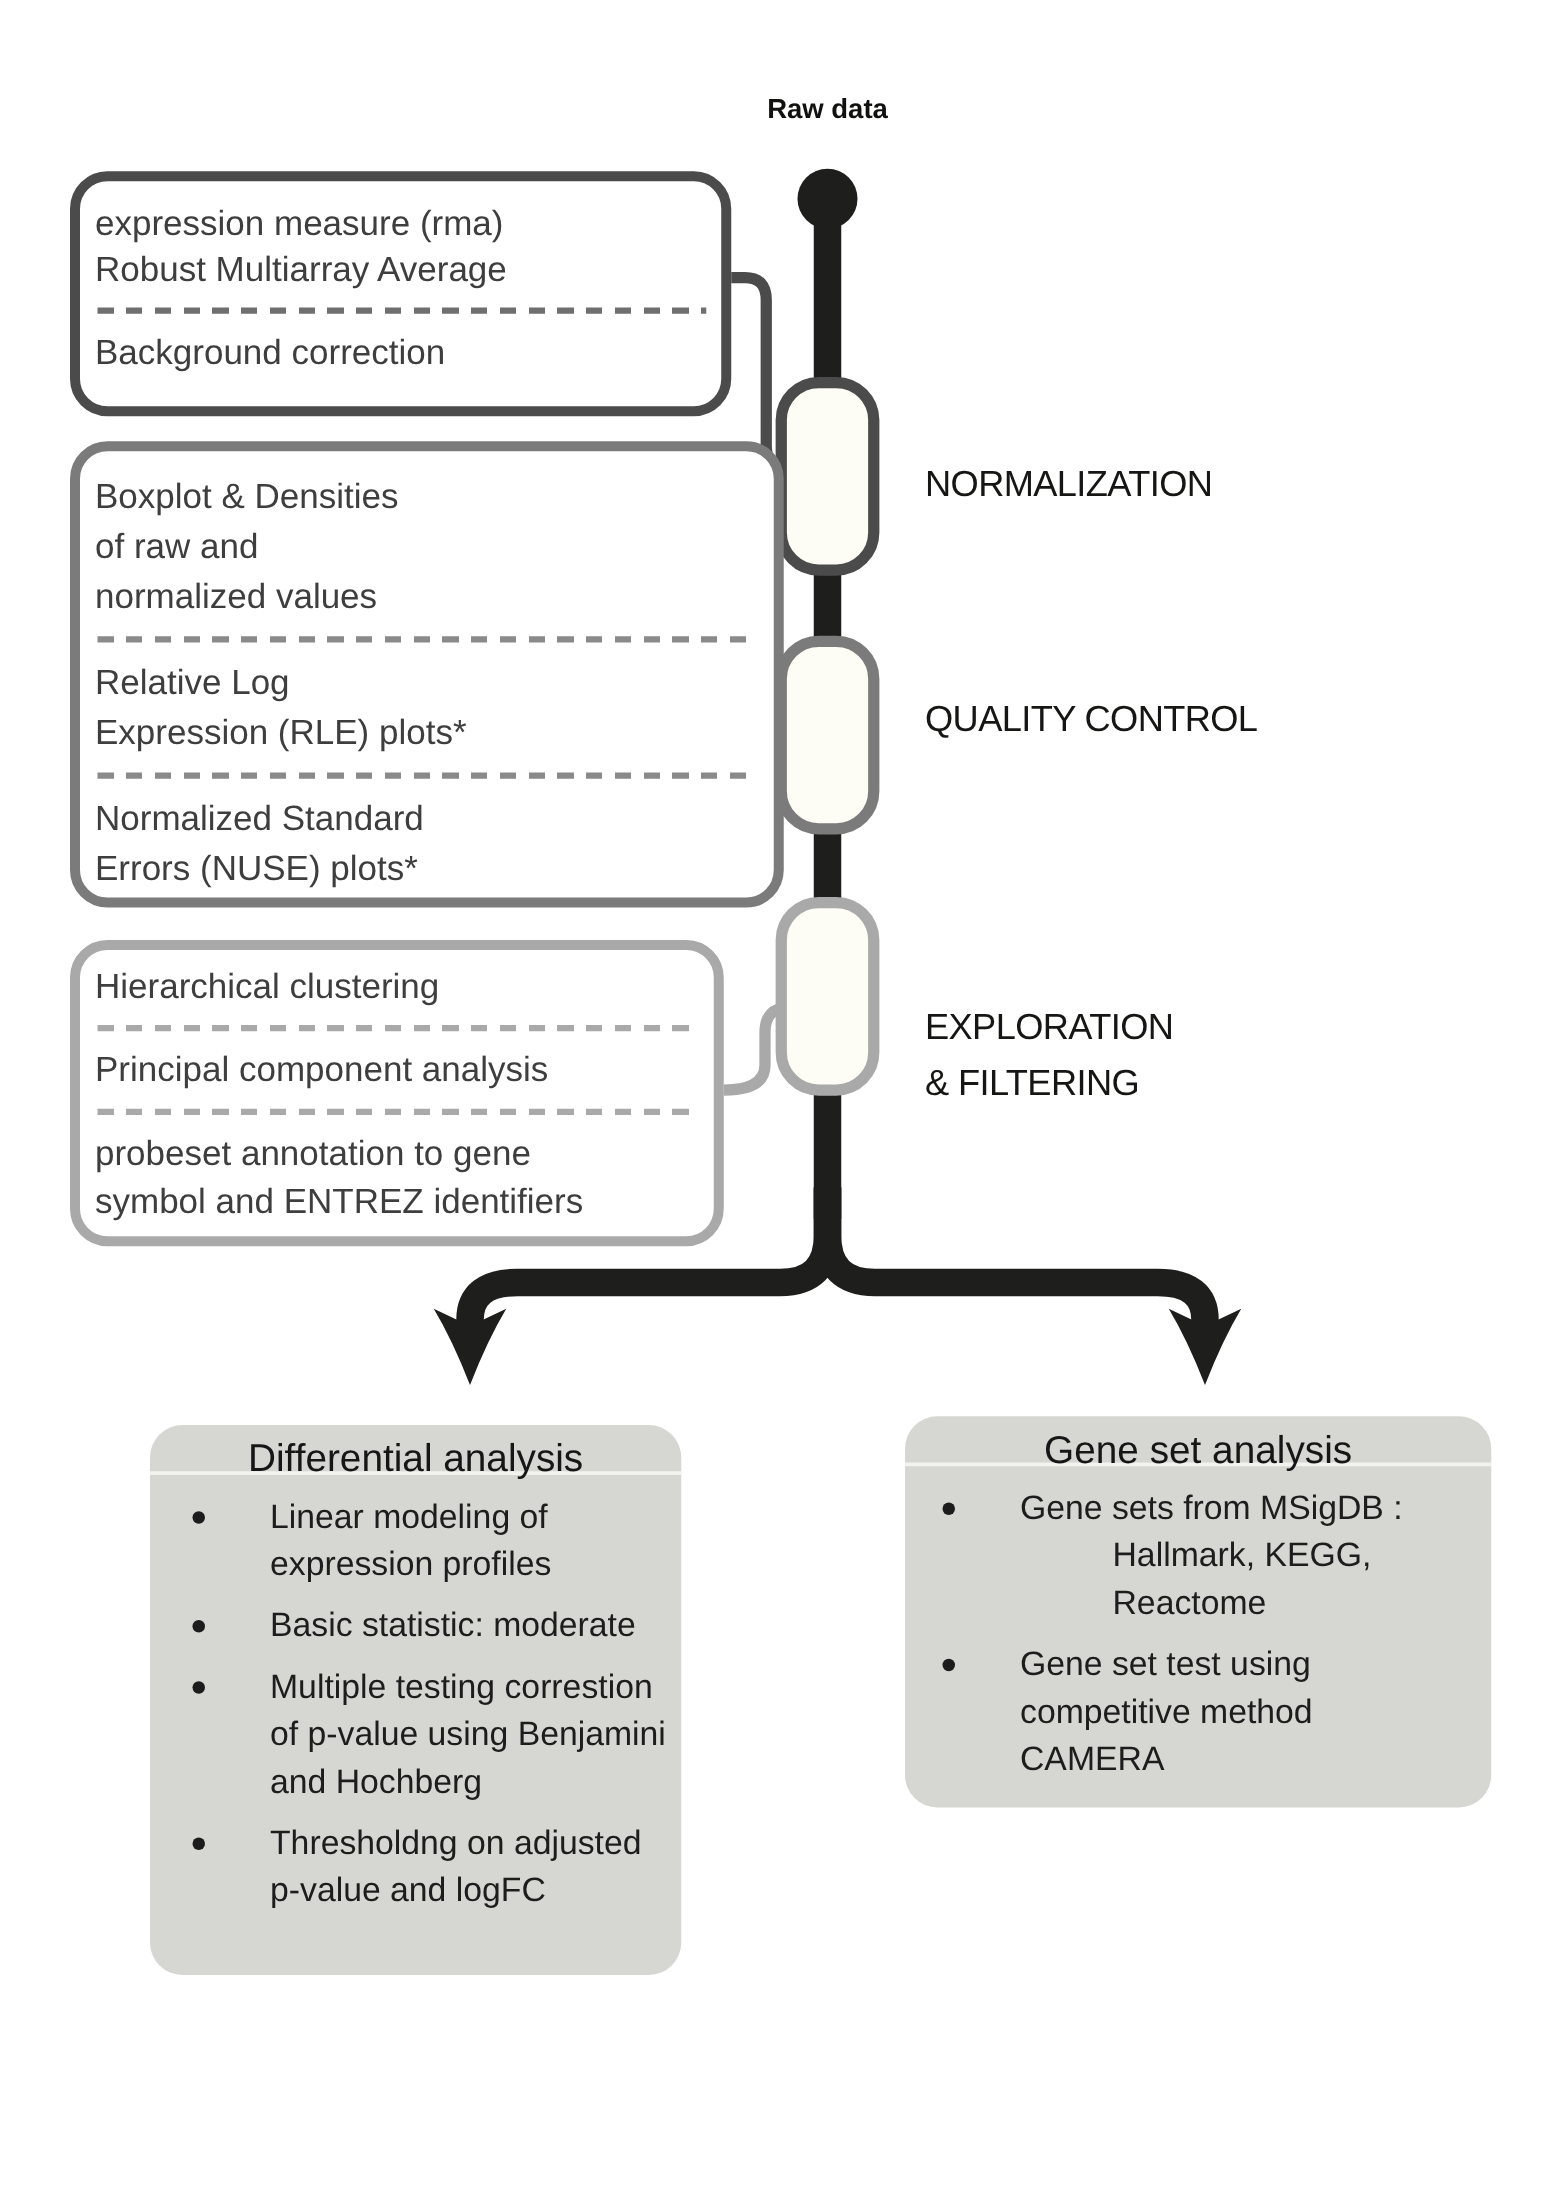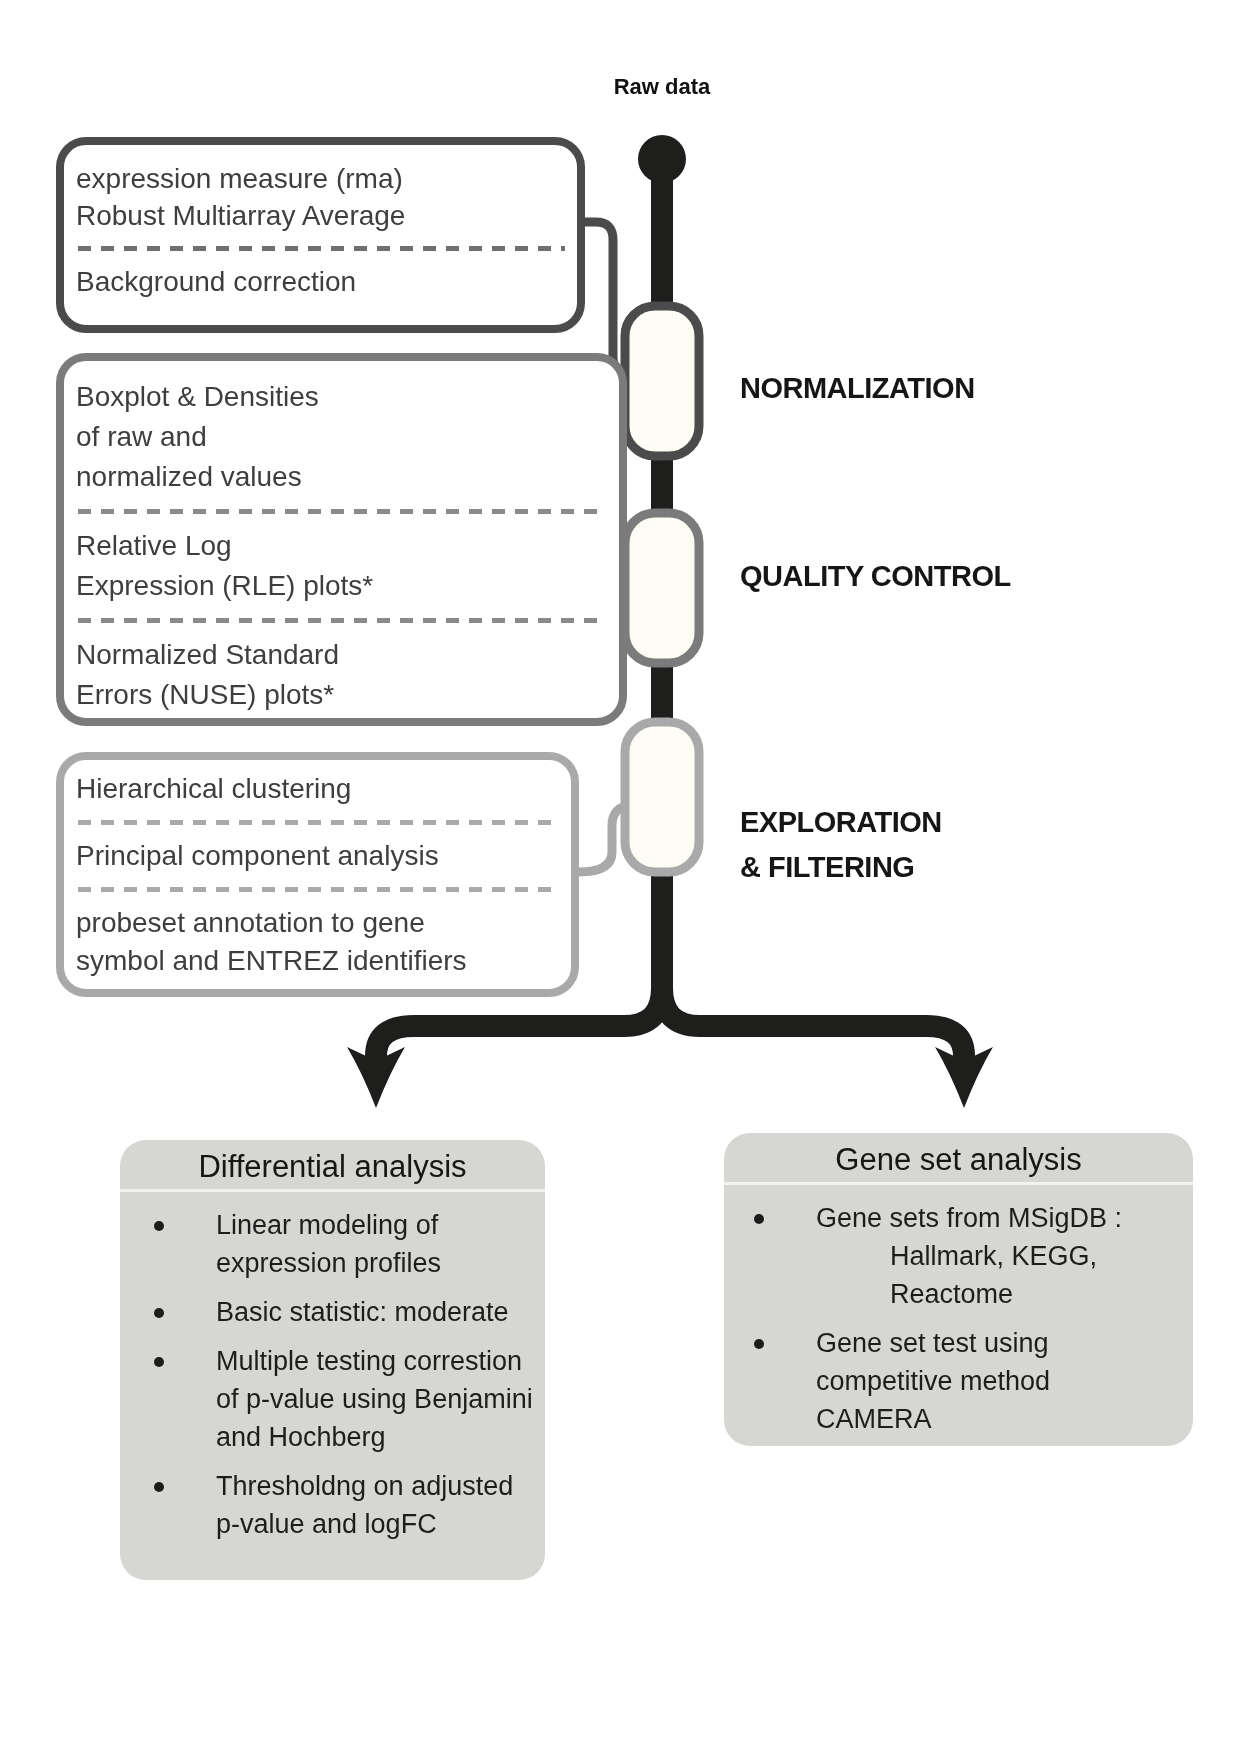--- a/index.html
+++ b/index.html
@@ -28,37 +28,37 @@
   .pbox.b3 { top:752px; width:523px; height:245px; border:8px solid #a9a9a9; padding:10px 10px 8px 12px; line-height:38px; }
 
   .dash { height:5px; margin:12px 2px; }
   .dash.d1 { background:repeating-linear-gradient(90deg,#6f6f6f 0 13px,transparent 13px 23px); }
   .dash.d2 { background:repeating-linear-gradient(90deg,#8a8a8a 0 13px,transparent 13px 23px); }
   .dash.d3 { background:repeating-linear-gradient(90deg,#a9a9a9 0 13px,transparent 13px 23px); }
 
   
   .stage {
     position:absolute; left:740px; z-index:3;
-    font-weight:bold; font-size:29px; color:#161614; letter-spacing:-0.5px;
+    font-weight:normal; font-size:29px; color:#161614; letter-spacing:-0.5px;
     line-height:45px; white-space:nowrap;
   }
   .stage.s1 { top:366px; }
   .stage.s2 { top:554px; }
   .stage.s3 { top:760px;margin-top:40px; }
 
   
   .rbox {
     position:absolute; background:#d6d6d2; border-radius:26px; z-index:2;
     color:#1d1d1d;
   }
   .rbox.left  { left:120px; top:1140px; width:425px; height:440px; }
   .rbox.right { left:724px; top:1133px; width:469px; height:313px; }
   .rbox .hdr {
     font-size:31px; color:#161616; text-align:center;
-    padding-top:9px; height:52px;
+    padding-top:9px; height:40px;
     border-bottom:3px solid #f2f2ee;
   }
   .rbox .list { padding:14px 8px 0 34px; }
   .rbox.right .list { padding-left:30px; }
   .bullet { display:flex; margin-bottom:11px;gap:36px; }
   .bullet .dot {
     flex:0 0 10px; width:10px; height:10px; border-radius:50%;
     background:#1c1c1c; margin:15px 16px 0 0;
   }
   .bl { font-size:27px; line-height:38px; }

